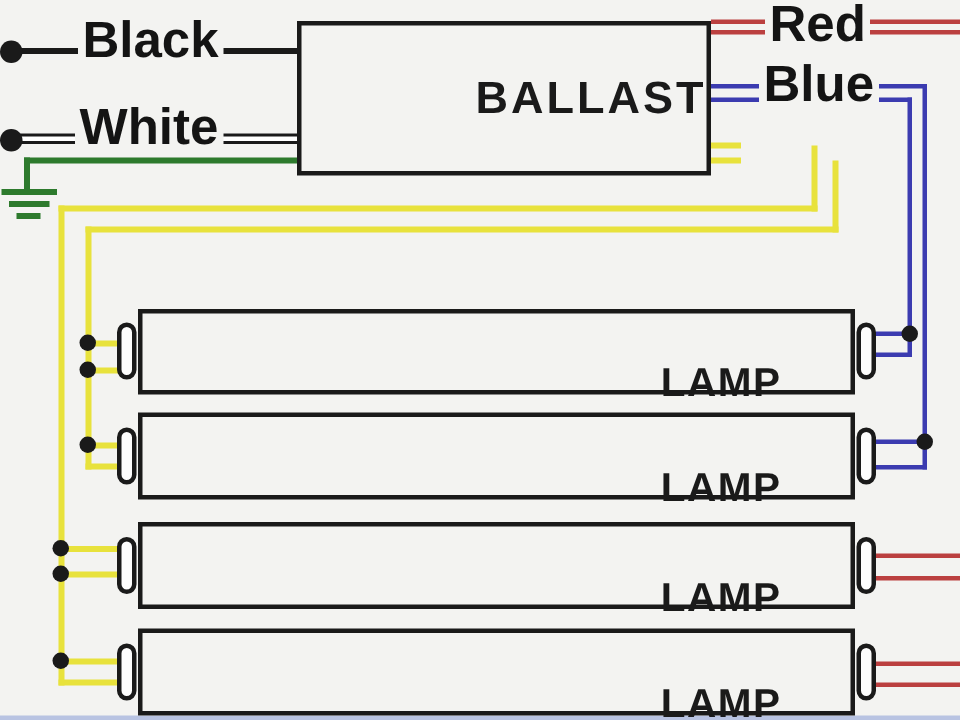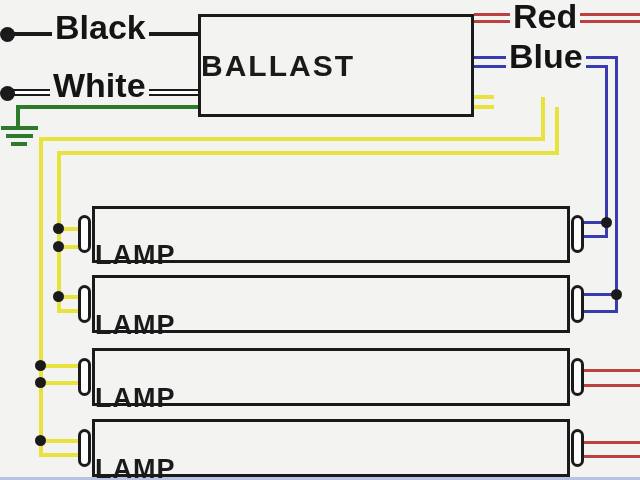--- a/index.html
+++ b/index.html
@@ -24,21 +24,21 @@
   
   .dot{position:absolute; z-index:4; width:11px; height:11px; border-radius:50%;
        background:var(--c-line,#1a1a1a);}
   .terminal{position:absolute; z-index:4; width:15px; height:15px; border-radius:50%;
        background:var(--c-line,#1a1a1a);}
   
   .box{
     position:absolute; z-index:3; box-sizing:border-box;
     border:3px solid var(--c-line,#1a1a1a);
     background:var(--c-background,#f3f3f1);
-    display:flex; align-items:center; justify-content:flex-start;
+    display:flex; align-items:center; justify-content:flex-end;
     color:var(--c-line,#1a1a1a);
   }
   .ballast-text{font-size:30px; font-weight:600; letter-spacing:2px;}
   .lamp .lamp-text{font-size:27px; font-weight:600; letter-spacing:1px;margin-top:42px;}
   .lamp{padding-right:46px;}
   .cap{
     position:absolute; z-index:3; box-sizing:border-box;
     width:13px; height:38px; border:3px solid var(--c-line,#1a1a1a);
     border-radius:7px; background:#fdfdfd;
   }

